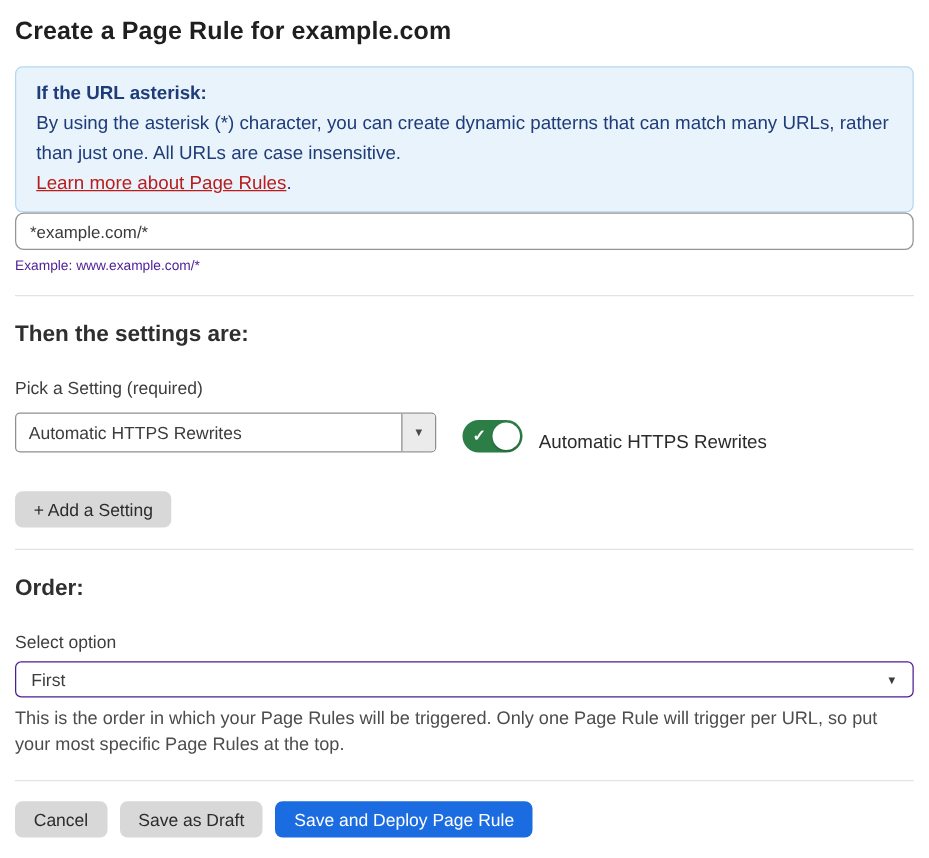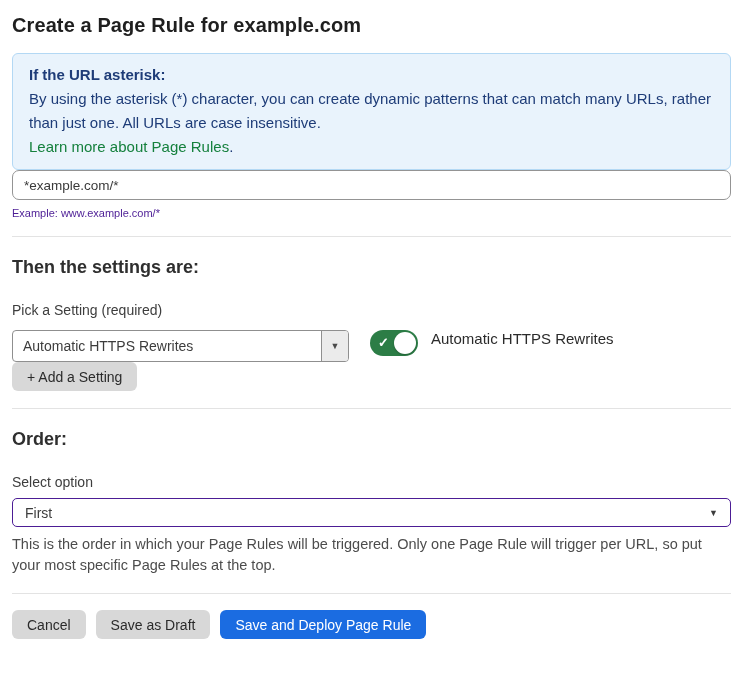--- a/index.html
+++ b/index.html
@@ -30,21 +30,22 @@
     background: #e9f3fc;
     border: 1px solid #b3d8f4;
     border-radius: 6px;
     padding: 9px 16px 10px 16px;
     color: #1e3c78;
     font-size: 15px;
     line-height: 24px;
   }
   .callout-heading { font-weight: bold; }
   .callout-link-line a, .callout-link {
-    color: #15803d;
+    color: #b91c1c;
+    text-decoration: underline;
     cursor: pointer;
   }
   
   .field-label {
     font-size: 14px;
     color: #3d3d3d;
     margin: 24px 0 8px 0;
   }
   .helper-text {
     font-size: 11px;
@@ -70,21 +71,21 @@
   }
   .section-heading {
     font-size: 18px;
     font-weight: bold;
     color: #2f2f2f;
     margin: 20px 0 0 0;
   }
   
   .setting-row {
     display: flex;
-    align-items: flex-start;
+    align-items: flex-end;
     margin-top: 12px;
   }
   .custom-select {
     width: 337px;
     height: 32px;
     border: 1px solid #8f8f8f;
     border-radius: 4px;
     display: flex;
     align-items: stretch;
     background: #ffffff;
@@ -152,21 +153,21 @@
     height: 29px;
     padding: 0 15px;
     border: none;
     border-radius: 6px;
     font-family: "Liberation Sans", sans-serif;
     font-size: 14px;
     color: #2b2b2b;
     background: #d8d8d8;
     cursor: pointer;
   }
-  .btn-add-setting { }
+  .btn-add-setting { margin-top: 31px; }
   .btn-primary {
     background: #1b6ce1;
     color: #ffffff;
   }
   
   .order-select {
     width: 100%;
     height: 29px;
     border: 1px solid #4c1d95;
     border-radius: 5px;

